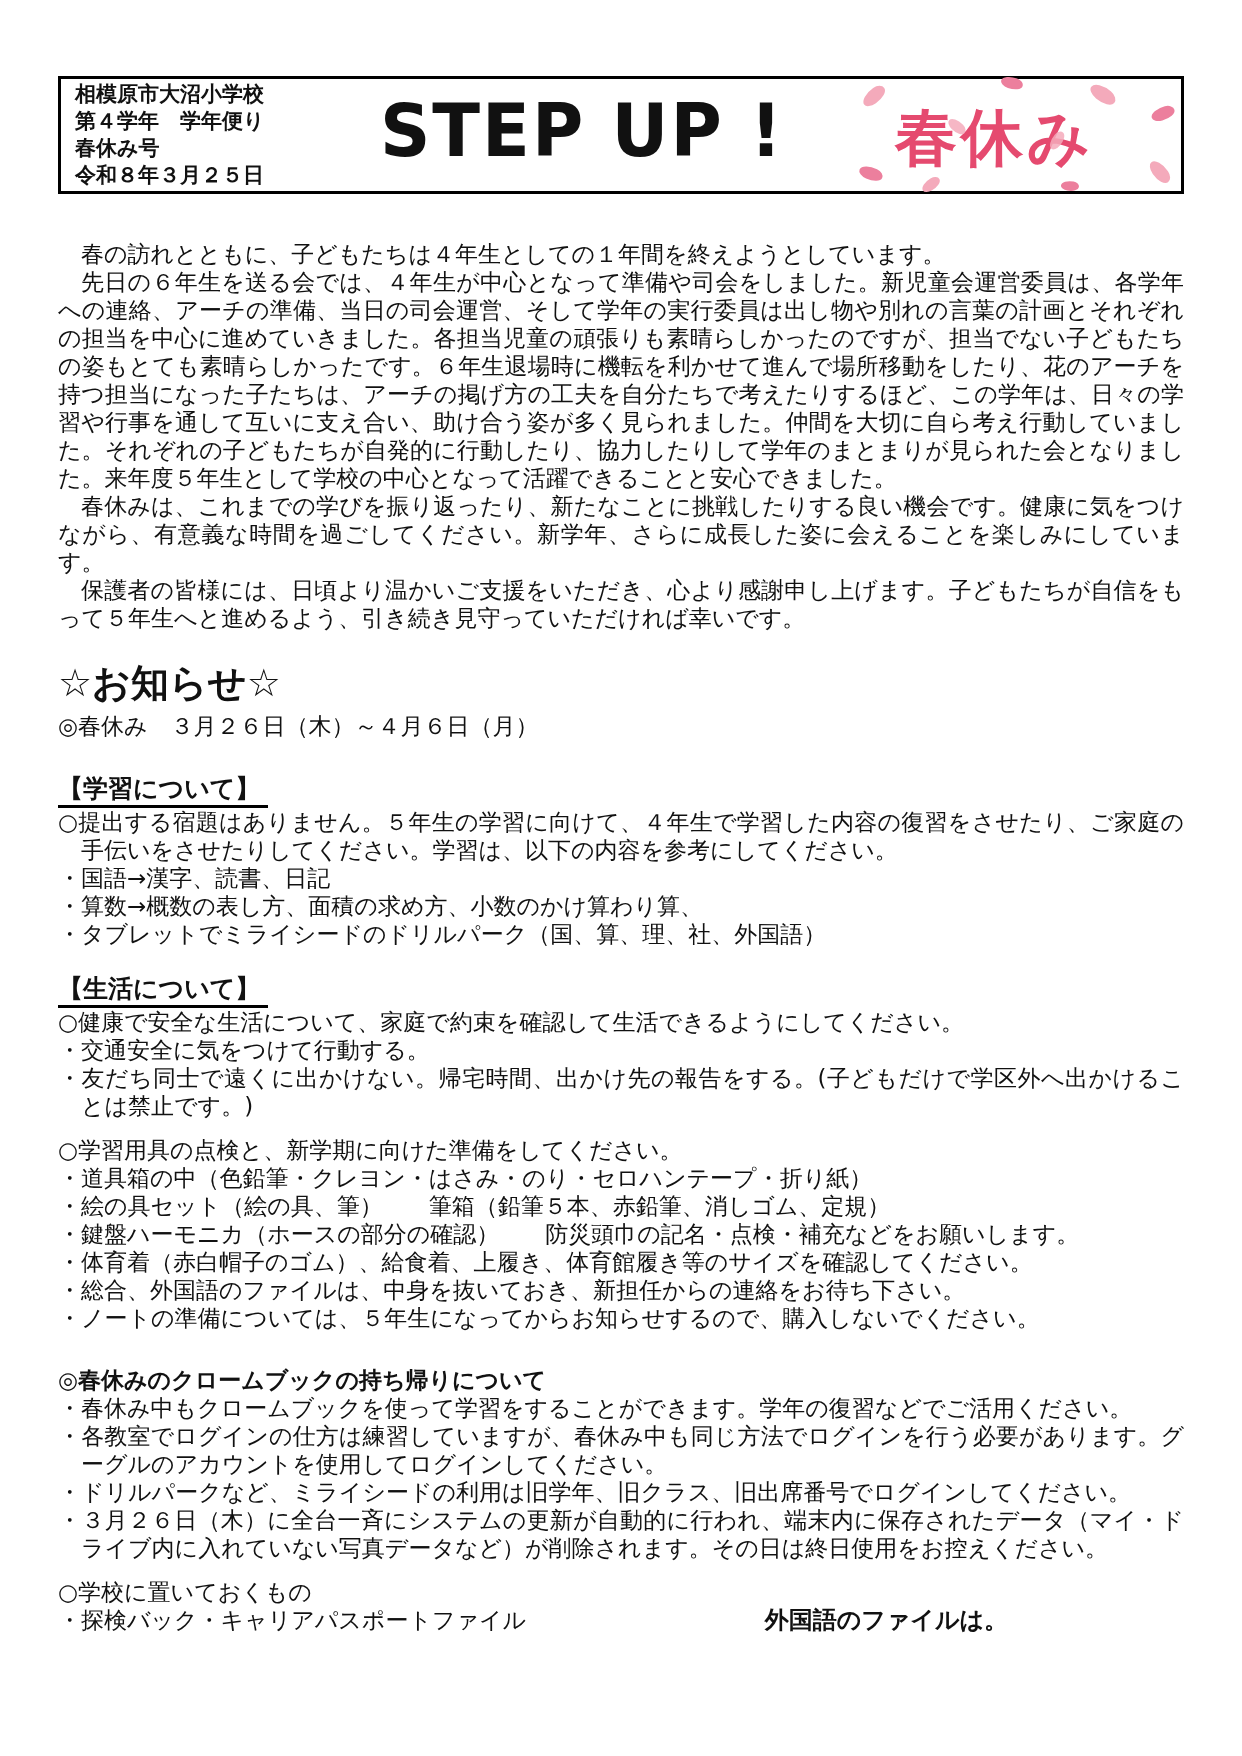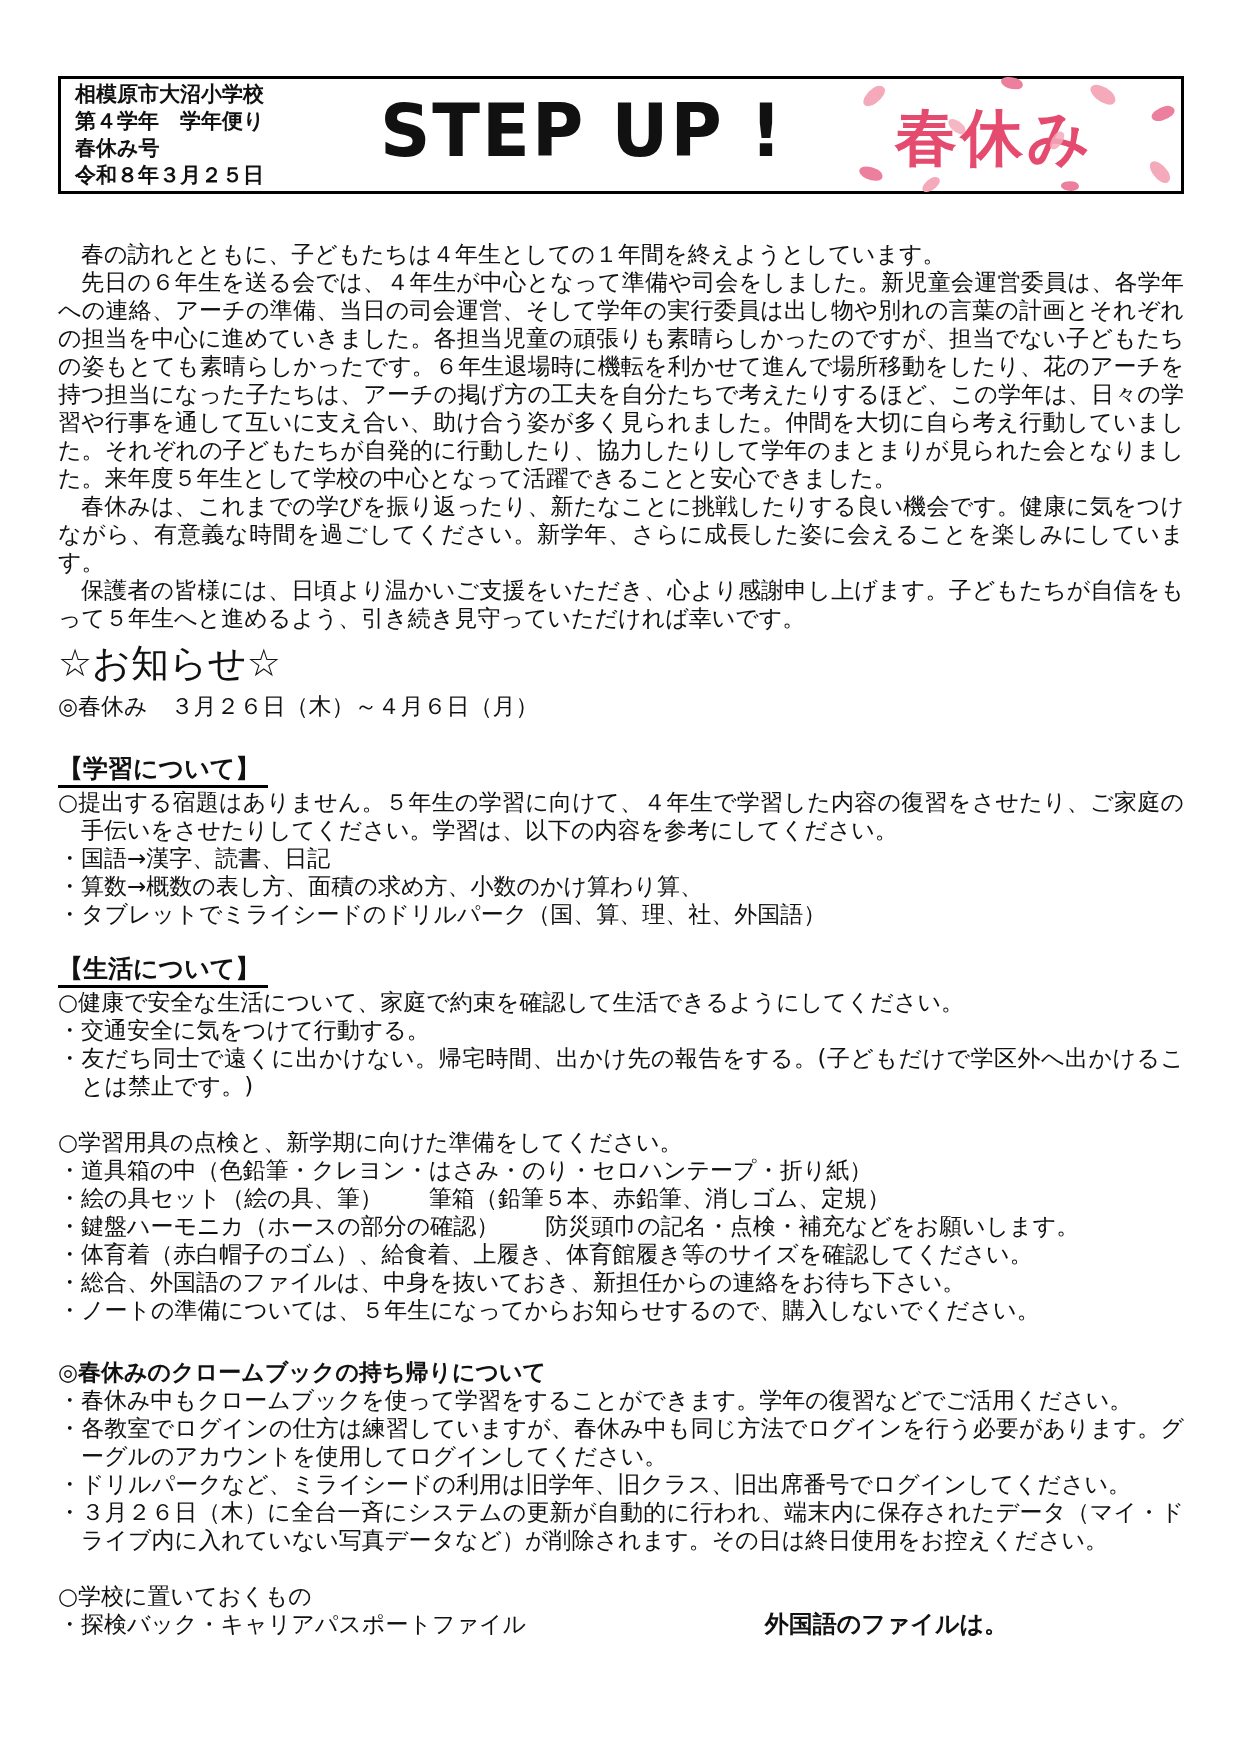--- a/index.html
+++ b/index.html
@@ -43,28 +43,28 @@
   .p9{width:20px;height:11px;left:96px;top:42px;transform:rotate(45deg);opacity:.85;}
   .p10{width:20px;height:11px;left:196px;top:56px;transform:rotate(-50deg);opacity:.85;}
 
   
   .bodytext{font-size:23px;line-height:28px;}
   .intro{margin-top:46px;}
   .intro p{margin:0;text-indent:1em;text-align:justify;}
   .hang{padding-left:1em;text-indent:-1em;text-align:justify;margin:0;}
   .plain{margin:0;}
 
-  .notice-heading{font-size:38px;font-weight:normal;margin:8px 0 6px 0;line-height:46px;}
+  .notice-heading{font-size:38px;font-weight:bold;margin:28px 0 6px 0;line-height:46px;}
   .section-heading{
     font-size:25px;font-weight:bold;display:inline-block;
     border-bottom:3px solid #000;padding:0 8px 1px 0;margin:0;line-height:30px;
   }
   .sec-study{margin-top:34px;}
   .sec-life{margin-top:26px;}
-  .gap-block{margin-top:28px;}
+  .gap-block{margin-top:16px;}
   .chromebook-heading{font-weight:bold;margin:34px 0 0 0;}
   .footer-row{display:flex;align-items:flex-end;margin-top:0;}
   .footer-item{margin:0;}
   .back-note{font-weight:bold;font-size:24px;margin-left:auto;margin-right:176px;white-space:nowrap;}
 </style>
 </head>
 <body>
 
 <div class="page">
 

